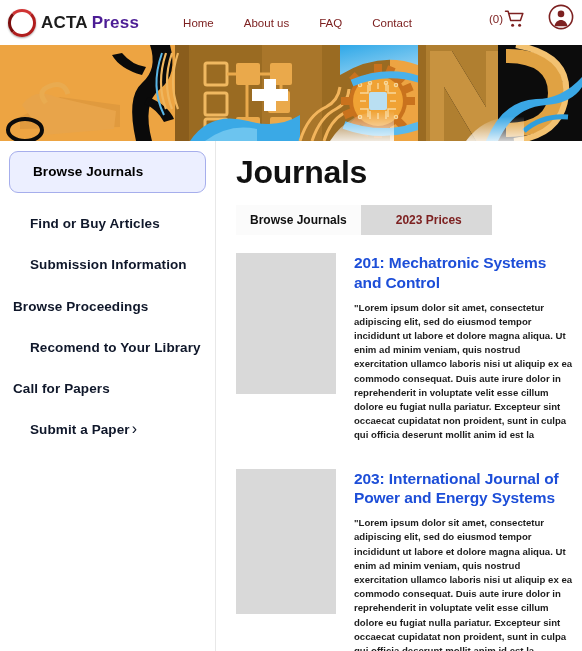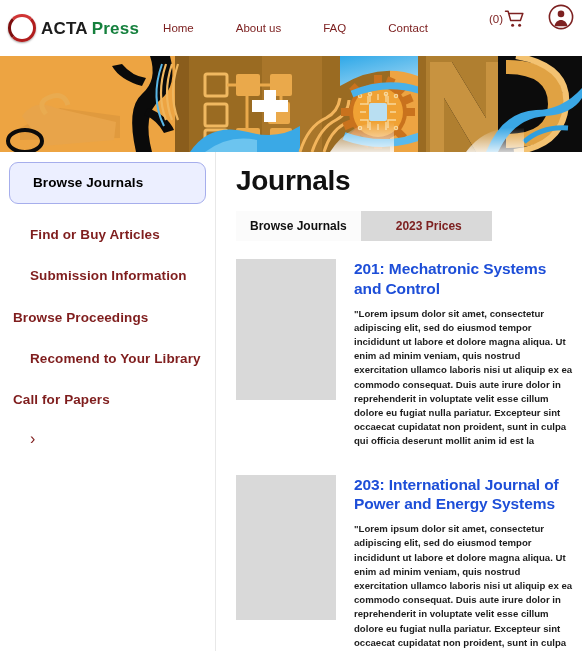--- a/index.html
+++ b/index.html
@@ -8,21 +8,21 @@
     width: 582px; height: 651px;
     overflow: hidden;
     background: #ffffff;
     font-family: "Liberation Sans", sans-serif;
     -webkit-font-smoothing: antialiased;
   }
 
   
   .header {
     position: relative;
-    height: 56px;
+    height: 45px;
     background: #ffffff;
     display: flex;
     align-items: center;
   }
   .logo-wrap {
     display: flex;
     align-items: center;
     margin-left: 8px;
     gap: 5px;
   }
@@ -38,27 +38,27 @@
   .logo-text {
     font-size: 17px;
     font-weight: bold;
     letter-spacing: .2px;
     line-height: 1;
     display: flex;
     align-items: baseline;
     gap: 4px;
   }
   .logo-acta { color: #1c1c1c; }
-  .logo-press { color: #15803d; }
+  .logo-press { color: #4c1d95; }
 
   .nav {
     display: flex;
     align-items: center;
-    gap: 42px;
-    margin-left: 24px;
+    gap: 30px;
+    margin-left: 44px;
   }
   .nav a {
     color: #7d2121;
     font-size: 11.5px;
     text-decoration: none;
     white-space: nowrap;
   }
 
   .header-right {
     position: absolute;
@@ -100,21 +100,21 @@
     width: 216px;
     flex: none;
     position: relative;
     border-right: 1px solid #e8e8e8;
     padding-top: 10px;
     background: #ffffff;
   }
   .side-item {
     font-size: 13.5px;
     font-weight: bold;
-    color: #7f1d1d;
+    color: #0f172a;
     letter-spacing: .1px;
     line-height: 1.35;
     cursor: pointer;
   }
   .side-item.plain {
     padding: 0 14px 0 30px;
     margin-bottom: 23px;
   }
   .side-item.active {
     margin: 0 9px 22px 9px;
@@ -145,21 +145,21 @@
   }
 
   
   .main {
     flex: 1;
     padding: 8px 0 0 20px;
     overflow: hidden;
     position: relative;
   }
   .page-title {
-    font-size: 28px;
+    font-size: 32px;
     font-weight: bold;
     color: #111;
     letter-spacing: -.3px;
     margin: 5px 0 14px 0;
   }
   .tabs {
     display: inline-flex;
     background: #d9d9d9;
     margin-bottom: 18px;
   }
@@ -391,20 +391,21 @@
 
     <div class="side-item plain">
       <span>Recomend to Your Library</span>
     </div>
 
     <div class="side-item plain indent">
       <span>Call for Papers</span>
     </div>
 
     <div class="side-item plain chev">
+      <span>Submit a Paper</span>
       <span class="chev-glyph">›</span>
     </div>
 
     <div class="scroll-pill"></div>
   </aside>
 
   <main class="main">
 
     <h1 class="page-title">Journals</h1>
 

